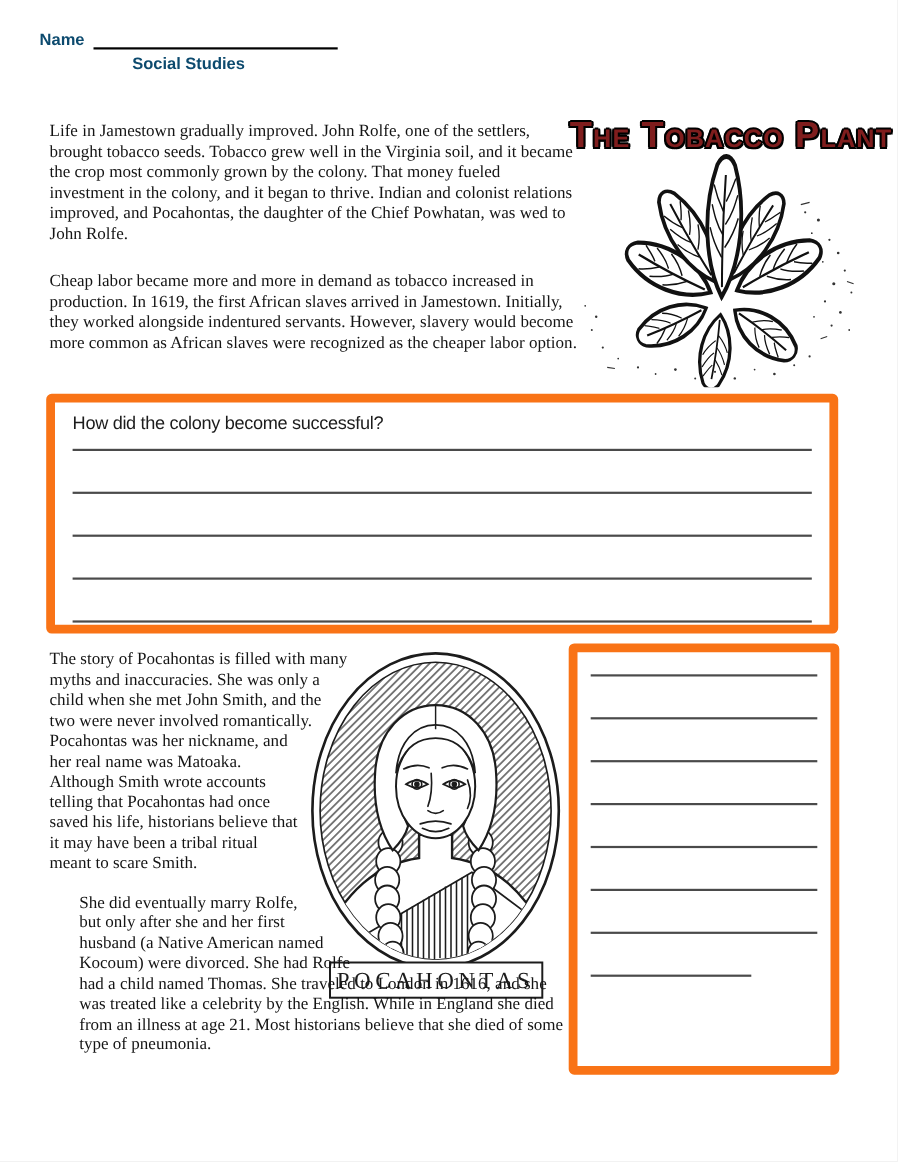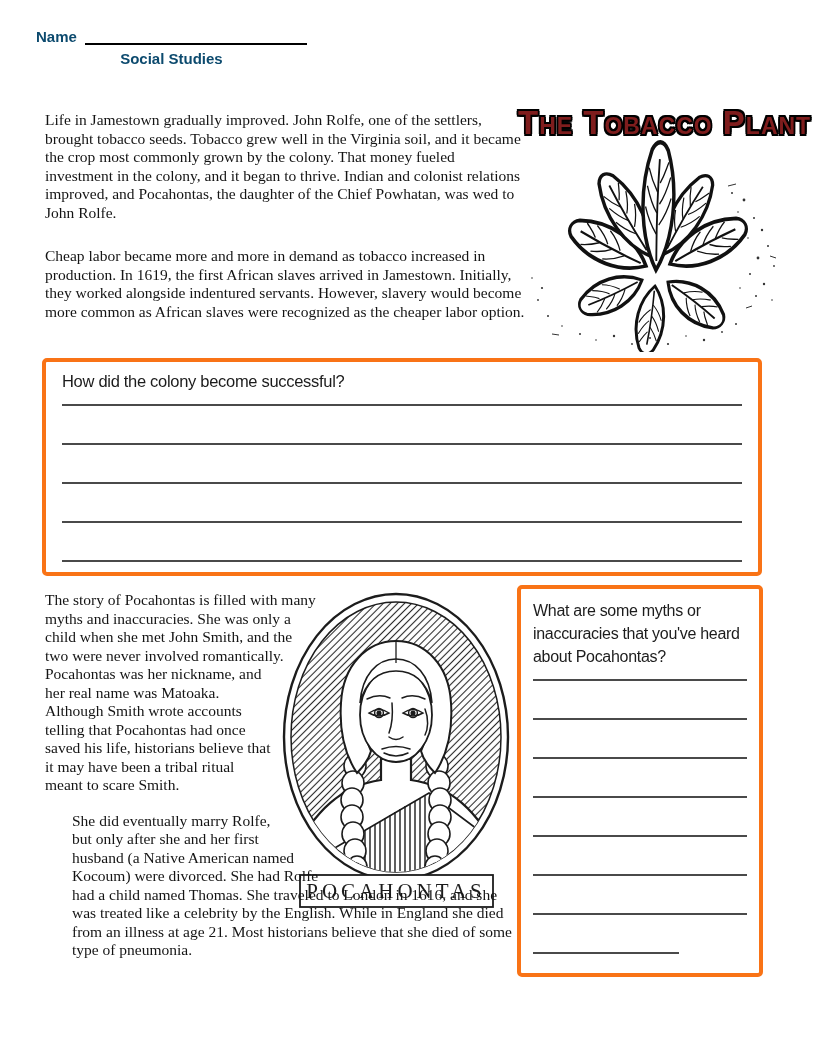--- a/index.html
+++ b/index.html
@@ -28,21 +28,21 @@
     font-family:"Liberation Sans", sans-serif; font-weight:800;
     font-variant:small-caps; font-size:33px; line-height:1; white-space:nowrap;
     letter-spacing:1px; color:#7f1d1d;
     text-shadow:-1.6px -1.6px 0 #000, 1.6px -1.6px 0 #000, -1.6px 1.6px 0 #000,
                  1.6px 1.6px 0 #000, 0 -1.8px 0 #000, 0 1.8px 0 #000,
                 -1.8px 0 0 #000, 1.8px 0 0 #000;
   }
   .plant-wrap { position:absolute; left:522px; top:138px; width:268px; height:214px; }
 
   
-  .qbox { position:absolute; border:4px solid #f97316; border-radius:5px; background:#fff; }
+  .qbox { position:absolute; border:8px solid #f97316; border-radius:5px; background:#fff; }
   .qbox .question {
     font-family:"Liberation Sans", sans-serif; font-size:16.5px; letter-spacing:-0.3px;
     color:#1c1c1c; }
   .qbox1 { left:42px; top:358px; width:720px; height:218px; padding:8px 16px 0 16px; }
   .qbox1 .question { line-height:22px; }
   .qbox2 { left:517px; top:585px; width:246px; height:392px; padding:10px 12px 0 12px; }
   .qbox2 .question { font-size:16px; line-height:23.2px; }
   .answer-line { height:39px; border-bottom:2px solid #4a4a4a; }
   .qbox1 .answer-line:first-child { height:14px; }
   .qbox2 .answer-line:first-child { height:12px; }
@@ -225,21 +225,20 @@
 
         <rect x="21" y="284" width="193" height="32" fill="#fff" stroke="#1c1c1c" stroke-width="1.8"></rect>
         <text x="117" y="307" text-anchor="middle" font-size="21" letter-spacing="4" fill="#1c1c1c" style="font-family:'Liberation Serif', serif;">POCAHONTAS</text>
       </svg>
     </figure>
     <p>The story of Pocahontas is filled with many myths and inaccuracies. She was only a child when she met John Smith, and the two were never involved romantically. Pocahontas was her nickname, and her real name was Matoaka. Although Smith wrote accounts telling that Pocahontas had once saved his life, historians believe that it may have been a tribal ritual meant to scare Smith.</p>
     <p>She did eventually marry Rolfe, but only after she and her first husband (a Native American named Kocoum) were divorced. She had Rolfe had a child named Thomas. She traveled to London in 1616, and she was treated like a celebrity by the English. While in England she died from an illness at age 21. Most historians believe that she died of some type of pneumonia.</p>
   </div>
 
   <div class="qbox qbox2">
-    <p class="question">What are some myths or inaccuracies that you've heard about Pocahontas?</p>
     <div class="lines">
         <div class="answer-line"></div>
         <div class="answer-line"></div>
         <div class="answer-line"></div>
         <div class="answer-line"></div>
         <div class="answer-line"></div>
         <div class="answer-line"></div>
         <div class="answer-line"></div>
         <div class="answer-line short"></div>
       </div>

